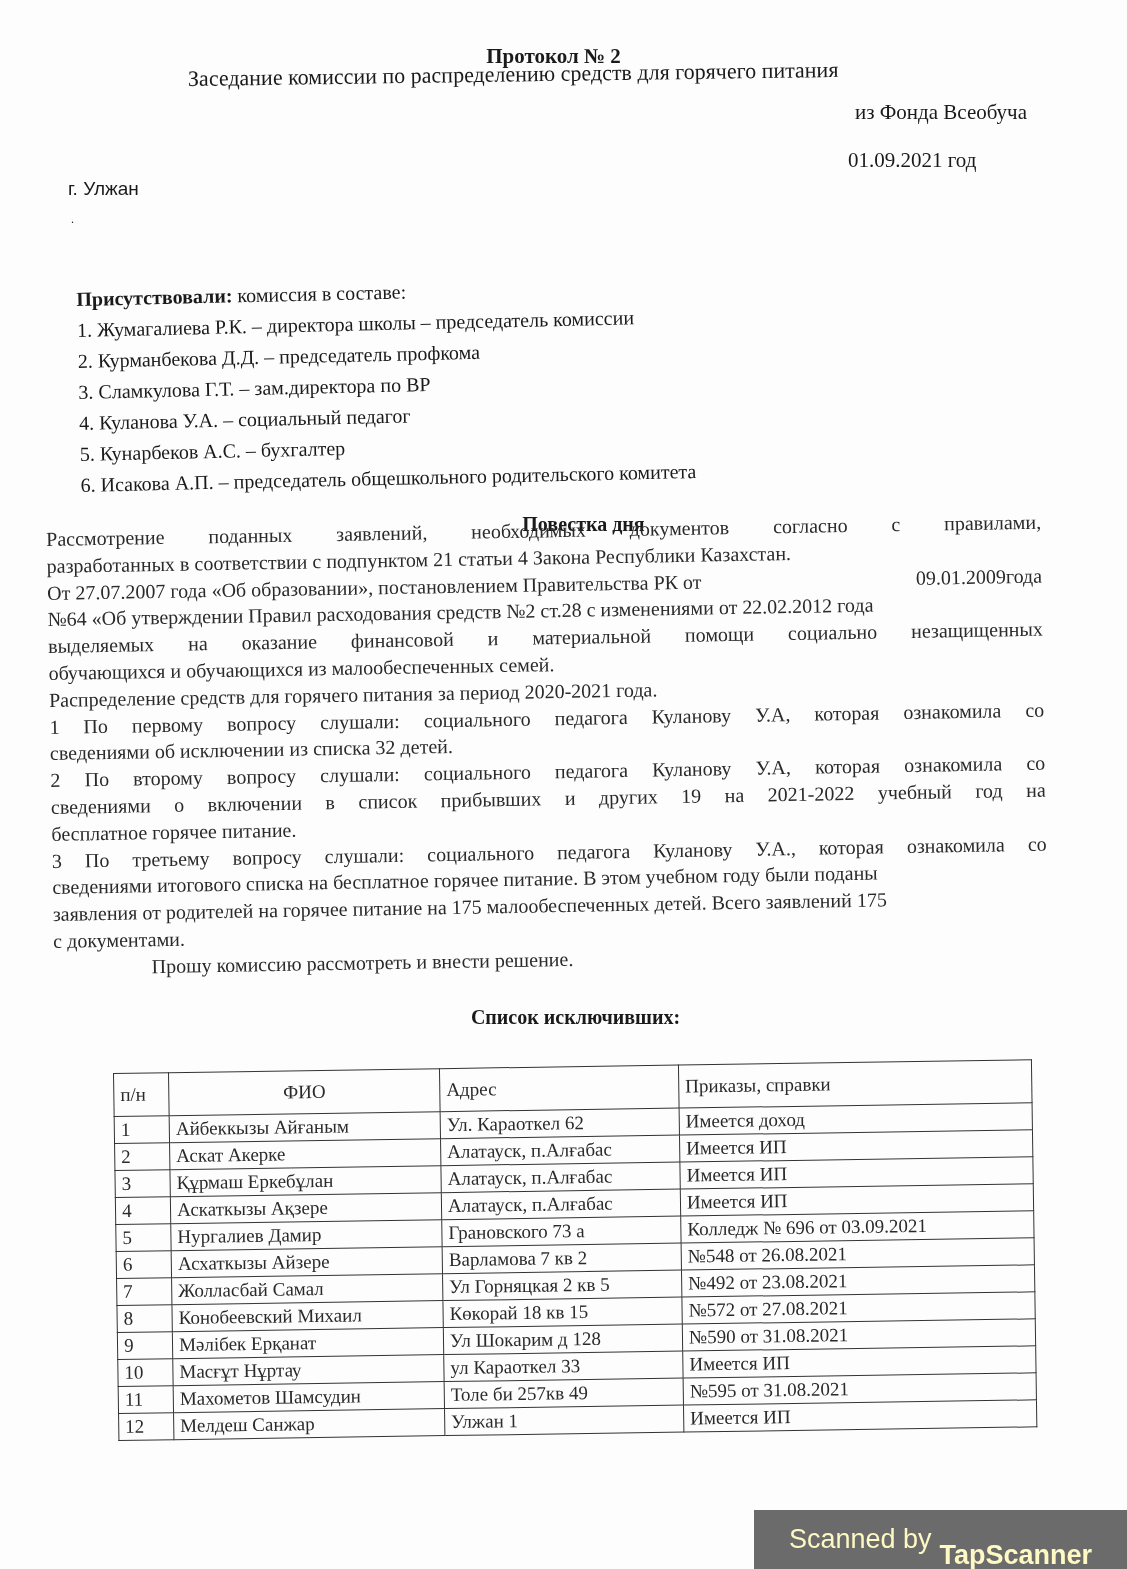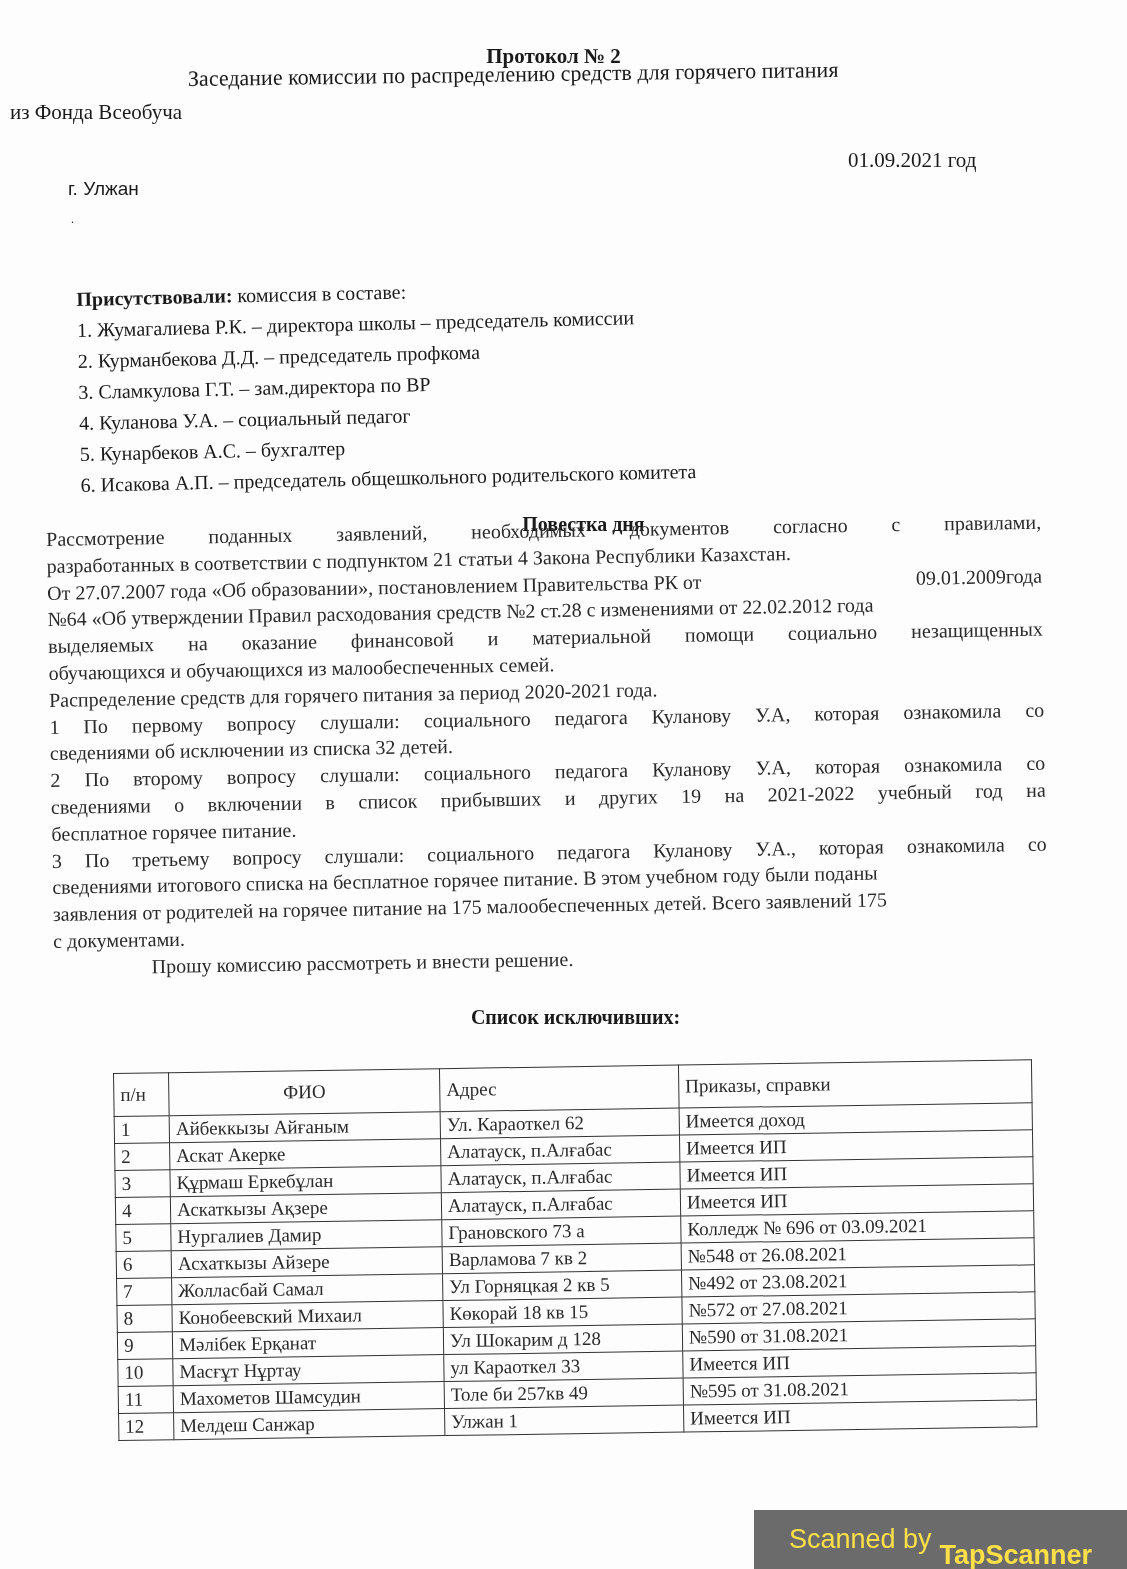--- a/index.html
+++ b/index.html
@@ -6,21 +6,21 @@
     body {
       width: 1127px; height: 1569px; position: relative; overflow: hidden;
       background: #fdfdfd;
       font-family: "Liberation Serif", "DejaVu Serif", serif;
       color: #1a1a1a;
     }
     .abs { position: absolute; white-space: nowrap; }
     .title { left: 0; width: 1127px; text-align: center; top: 44px; font-size: 21px; font-weight: bold; transform: translateX(0px); }
     .title span { display: inline-block; transform: translateX(-10px); }
     .subtitle { top: 66px; left: 188px; font-size: 22px; transform: rotate(-0.8deg); transform-origin: left center; }
-    .subtitle2 { top: 100px; left: 0; width: 1017px; text-align: left; font-size: 21px; text-decoration: underline; }
+    .subtitle2 { top: 100px; left: 0; width: 1017px; text-align: right; font-size: 21px; text-decoration: underline; }
     .date { top: 148px; left: 848px; font-size: 21px; }
     .city { top: 178px; left: 68px; font-family: "Liberation Sans", sans-serif; font-size: 19px; }
     .dot { top: 212px; left: 71px; font-size: 12px; }
     .present { left: 76px; top: 284px; font-size: 20px; transform: rotate(-1.3deg); transform-origin: left top; line-height: 31px; }
     .present .head b { font-weight: bold; }
     .present div { white-space: nowrap; }
     .agenda-title { top: 513px; left: 0; width: 1127px; text-align: center; font-size: 20px; font-weight: bold; }
     .agenda-title span { display:inline-block; transform: translateX(20px); }
     .agenda { left: 46px; top: 526px; width: 995px; font-size: 20px; line-height: 26.8px; transform: rotate(-1deg); transform-origin: left top; color: #2a2a2a; }
     .agenda p { margin: 0; white-space: nowrap; }
@@ -32,21 +32,21 @@
     table { border-collapse: collapse; font-size: 19px; }
     td, th { border: 1.5px solid #333; padding: 0 6px; height: 26px; font-weight: normal; text-align: left; white-space: nowrap; color: #2a2a2a; }
     th { height: 42px; vertical-align: middle; }
     th.c-fio { text-align: center; }
     .c-num { width: 42px; }
     .c-fio { width: 258px; }
     .c-adr { width: 226px; }
     .c-doc { width: 340px; }
     .badge {
       position: absolute; left: 754px; top: 1510px; width: 373px; height: 59px;
-      background: #6b6b6b; color: #fde047; font-family: "Liberation Sans", sans-serif;
+      background: #6b6b6b; color: #fef9c3; font-family: "Liberation Sans", sans-serif;
       font-size: 27px; display: flex; align-items: center; justify-content: center;
     }
     .badge b { font-weight: bold; margin-left: 8px; margin-top: 31px; }
   </style>
 </head>
 <body>
 
 <div class="abs title"><span>Протокол № 2</span></div>
 <div class="abs subtitle">Заседание комиссии по распределению средств для горячего питания</div>
 <div class="abs subtitle2"><span style="display:inline-block;transform:translateX(10px)">из Фонда Всеобуча</span></div>

